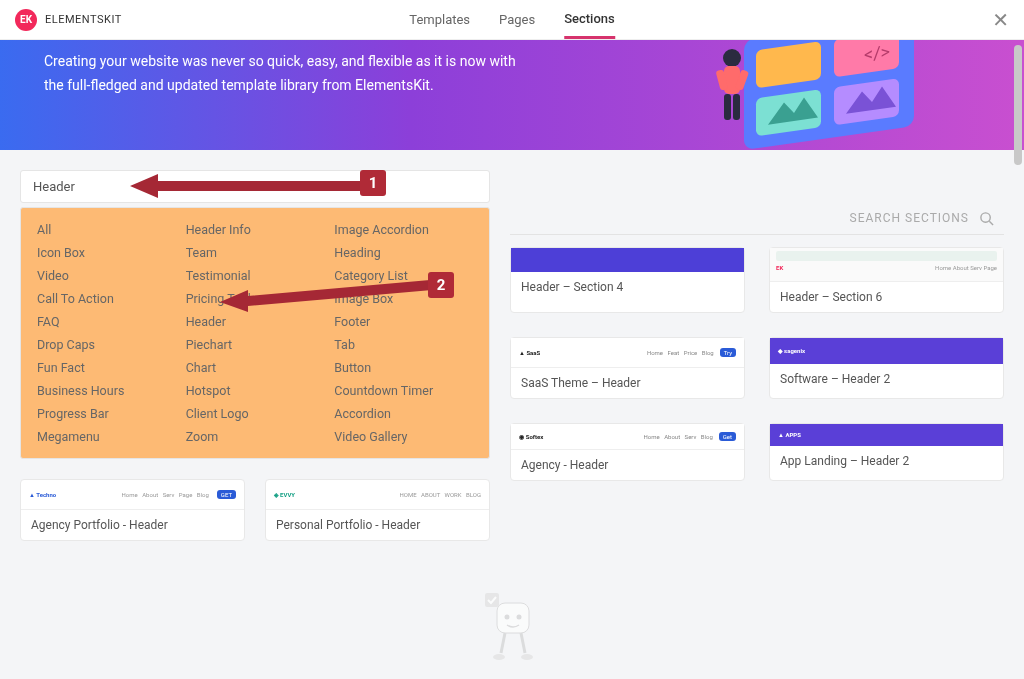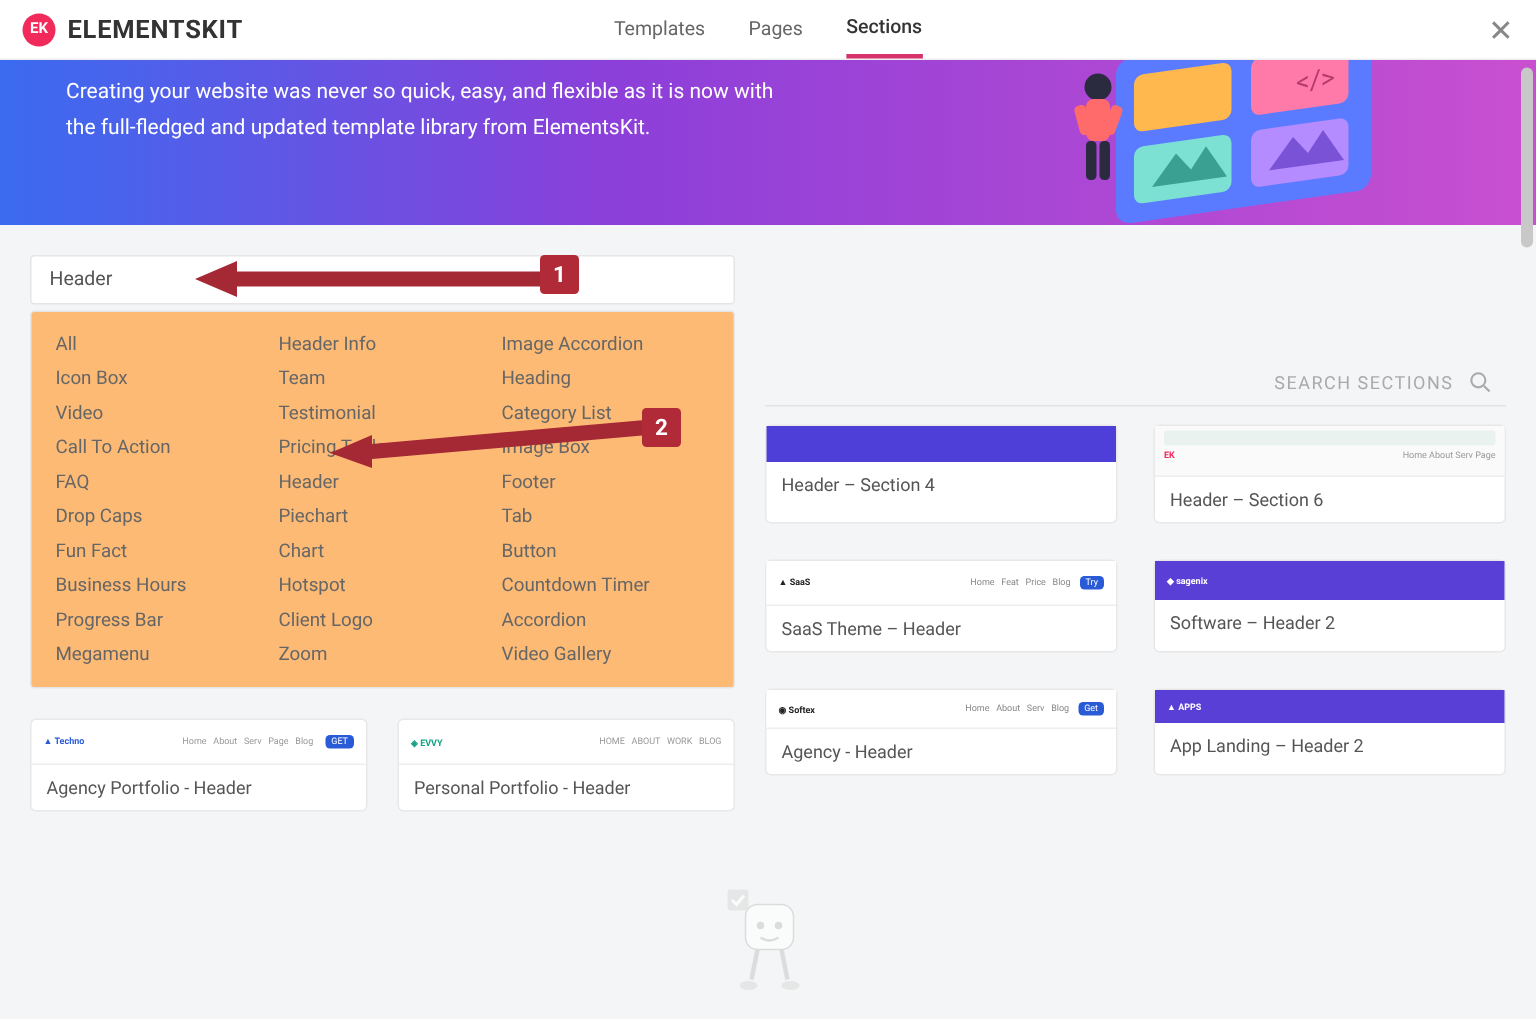--- a/index.html
+++ b/index.html
@@ -1,27 +1,27 @@
 <!DOCTYPE html>
 <html><head>
 <meta charset="utf-8">
 <style>
   * { box-sizing: border-box; margin: 0; padding: 0; font-family: -apple-system, BlinkMacSystemFont, "Segoe UI", Roboto, sans-serif; }
   body { background: #f4f5f7; width: 1024px; height: 679px; overflow: hidden; position: relative; }
   .topbar { background: #fff; height: 40px; display: flex; align-items: center; padding: 0 15px; border-bottom: 1px solid #eee; position: relative; }
   .logo-wrap { display: flex; align-items: center; gap: 8px; }
   .logo-badge { width: 22px; height: 22px; border-radius: 50%; background: #f2295b; color: #fff; font-size: 10px; font-weight: 700; display: flex; align-items: center; justify-content: center; }
-  .logo-text { font-size: 17px; font-weight: 700; letter-spacing: 0.5px; color: #333; }
+  .logo-text { font-size: 11px; font-weight: 400; letter-spacing: 0.5px; color: #333; }
   .tabs { position: absolute; left: 50%; transform: translateX(-50%); display: flex; gap: 29px; height: 100%; align-items: center; }
   .tab { font-size: 13px; color: #666; cursor: pointer; height: 100%; display: flex; align-items: center; }
   .tab.active { color: #333; font-weight: 500; border-bottom: 3px solid #d6336c; }
   .close-x { margin-left: auto; font-size: 20px; color: #888; cursor: pointer; }
   .hero { margin: 0; height: 110px; background: linear-gradient(90deg, #3a6bf0 0%, #8c3fd9 40%, #c94fd0 100%); color: #fff; padding: 10px 44px; font-size: 14px; line-height: 1.7; position: relative; overflow: hidden; }
   .hero-illus { position: absolute; right: 40px; top: -10px; width: 270px; height: 140px; }
-  .content { padding: 20px; display: flex; gap: 20px; align-items: flex-end; position: relative; }
+  .content { padding: 20px; display: flex; gap: 20px; align-items: center; position: relative; }
   .left-col { width: 470px; position: relative; }
   .search-box { background: #fff; border: 1px solid #e5e5e5; border-radius: 3px; padding: 8px 12px; font-size: 13px; color: #555; }
   .dropdown { background: #fdba74; border: 1px solid #e5e5e5; border-radius: 3px; margin-top: 4px; padding: 14px 16px; display: grid; grid-template-columns: 1fr 1fr 1fr; column-gap: 10px; row-gap: 8px; font-size: 12.5px; color: #666; }
   .dropdown span { cursor: pointer; }
   .cards-row { display: flex; gap: 20px; margin-top: 20px; }
   .card { background: #fff; border: 1px solid #e8e8e8; border-radius: 4px; width: 225px; }
   .card-prev { height: 30px; border-bottom: 1px solid #eee; display: flex; align-items: center; padding: 0 8px; gap: 4px; }
   .card-label { padding: 8px 10px; font-size: 12px; color: #555; }
   .right-col { flex: 1; }
   .search-sections { display: flex; justify-content: flex-end; align-items: center; gap: 10px; padding: 4px 10px 8px 0; border-bottom: 1px solid #e3e3e3; margin-bottom: 12px; }

